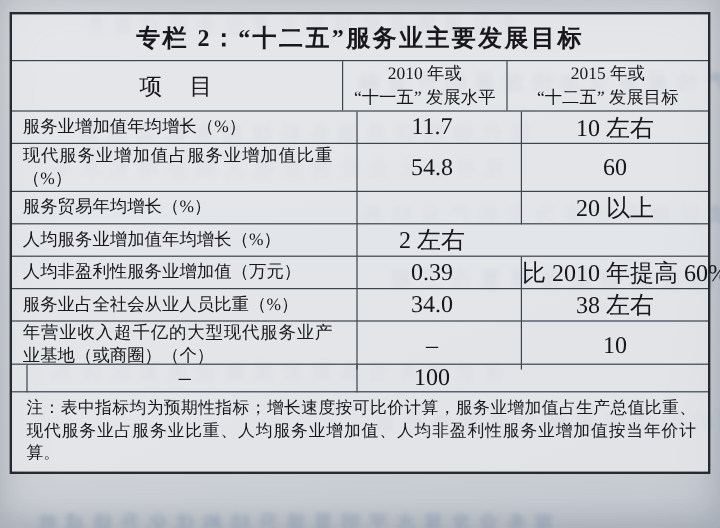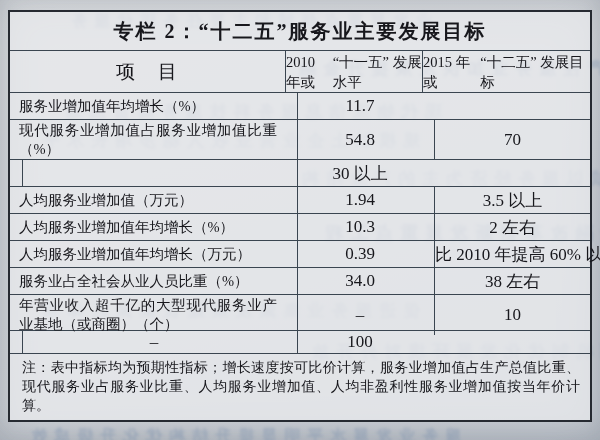--- a/index.html
+++ b/index.html
@@ -28,29 +28,29 @@
   .panel{position:absolute;z-index:2;left:8px;top:10px;width:584px;
          border:2px solid #262a31;background:rgba(233,234,236,.76);
          box-sizing:border-box;color:#17171c;}
   .title{height:38px;display:flex;align-items:center;justify-content:center;
          font-size:20px;font-weight:bold;letter-spacing:2px;}
   .grid{display:grid;grid-template-columns:275px 137px auto;box-sizing:border-box;}
   .hrow{height:42px;border-top:1.2px solid #3a4550;}
   .cell{box-sizing:border-box;}
   .hc1{display:flex;align-items:center;justify-content:center;
        font-size:19px;letter-spacing:2px;}
-  .hc{display:flex;align-items:center;justify-content:center;
+  .hc{display:flex;flex-direction:column;align-items:center;justify-content:center;
       border-left:1.2px solid #3a4550;font-size:14.5px;line-height:20px;}
   .trow{border-top:1.2px solid #3a4550;}
   .r27{height:27px;}.r40{height:40px;}.r36{height:36px;}.r23{height:23px;}
   .lab{display:flex;align-items:center;padding:1px 8px 1px 9px;
        font-size:14.5px;line-height:19px;text-align:justify;}
   .lab span{width:100%;}
   .val{display:flex;align-items:center;justify-content:center;
-       border-left:1.2px solid #3a4550;font-size:17px;white-space:nowrap;margin-left:12px;}
+       border-left:1.2px solid #3a4550;font-size:20px;white-space:nowrap;margin-left:12px;}
   .note{border-top:1.4px solid #3a4550;padding:4px 10px 5px 12px;
         font-size:14px;line-height:19px;text-align:justify;}
 </style>
 </head>
 <body>
 
 <div class="page">
 
   <div class="bleed-layer">
     <div class="bl b1">业发展重点领域和主要任务现代服务</div>
@@ -78,55 +78,51 @@
         <span>2015 年或</span>
         <span>“十二五” 发展目标</span>
       </div>
     </div>
 
     <div class="grid trow r27">
       <div class="cell lab">
           <span>服务业增加值年均增长（%）</span>
         </div>
       <div class="cell val">11.7</div>
+      <div class="cell val">10 左右</div>
     </div>
 
 
     <div class="grid trow r40">
       <div class="cell lab">
           <span>现代服务业增加值占服务业增加值比重（%）</span>
         </div>
       <div class="cell val">54.8</div>
-      <div class="cell val">70</div>
-    </div>
-
-    <div class="grid trow r27">
-      <div class="cell val"></div>
-      <div class="cell val">30 以上</div>
+      <div class="cell val">60</div>
     </div>
 
     <div class="grid trow r27">
       <div class="cell lab">
-          <span>人均服务业增加值（万元）</span>
+          <span>服务贸易年均增长（%）</span>
         </div>
-      <div class="cell val">1.94</div>
-      <div class="cell val">3.5 以上</div>
+      <div class="cell val"></div>
+      <div class="cell val">20 以上</div>
     </div>
+
 
     <div class="grid trow r27">
       <div class="cell lab">
           <span>人均服务业增加值年均增长（%）</span>
         </div>
-      <div class="cell val">10.3</div>
       <div class="cell val">2 左右</div>
     </div>
 
     <div class="grid trow r27">
       <div class="cell lab">
-          <span>人均服务业增加值年均增长（万元）</span>
+          <span>人均非盈利性服务业增加值（万元）</span>
         </div>
       <div class="cell val">0.39</div>
       <div class="cell val">比 2010 年提高 60% 以上</div>
     </div>
 
     <div class="grid trow r27">
       <div class="cell lab">
           <span>服务业占全社会从业人员比重（%）</span>
         </div>
       <div class="cell val">34.0</div>

